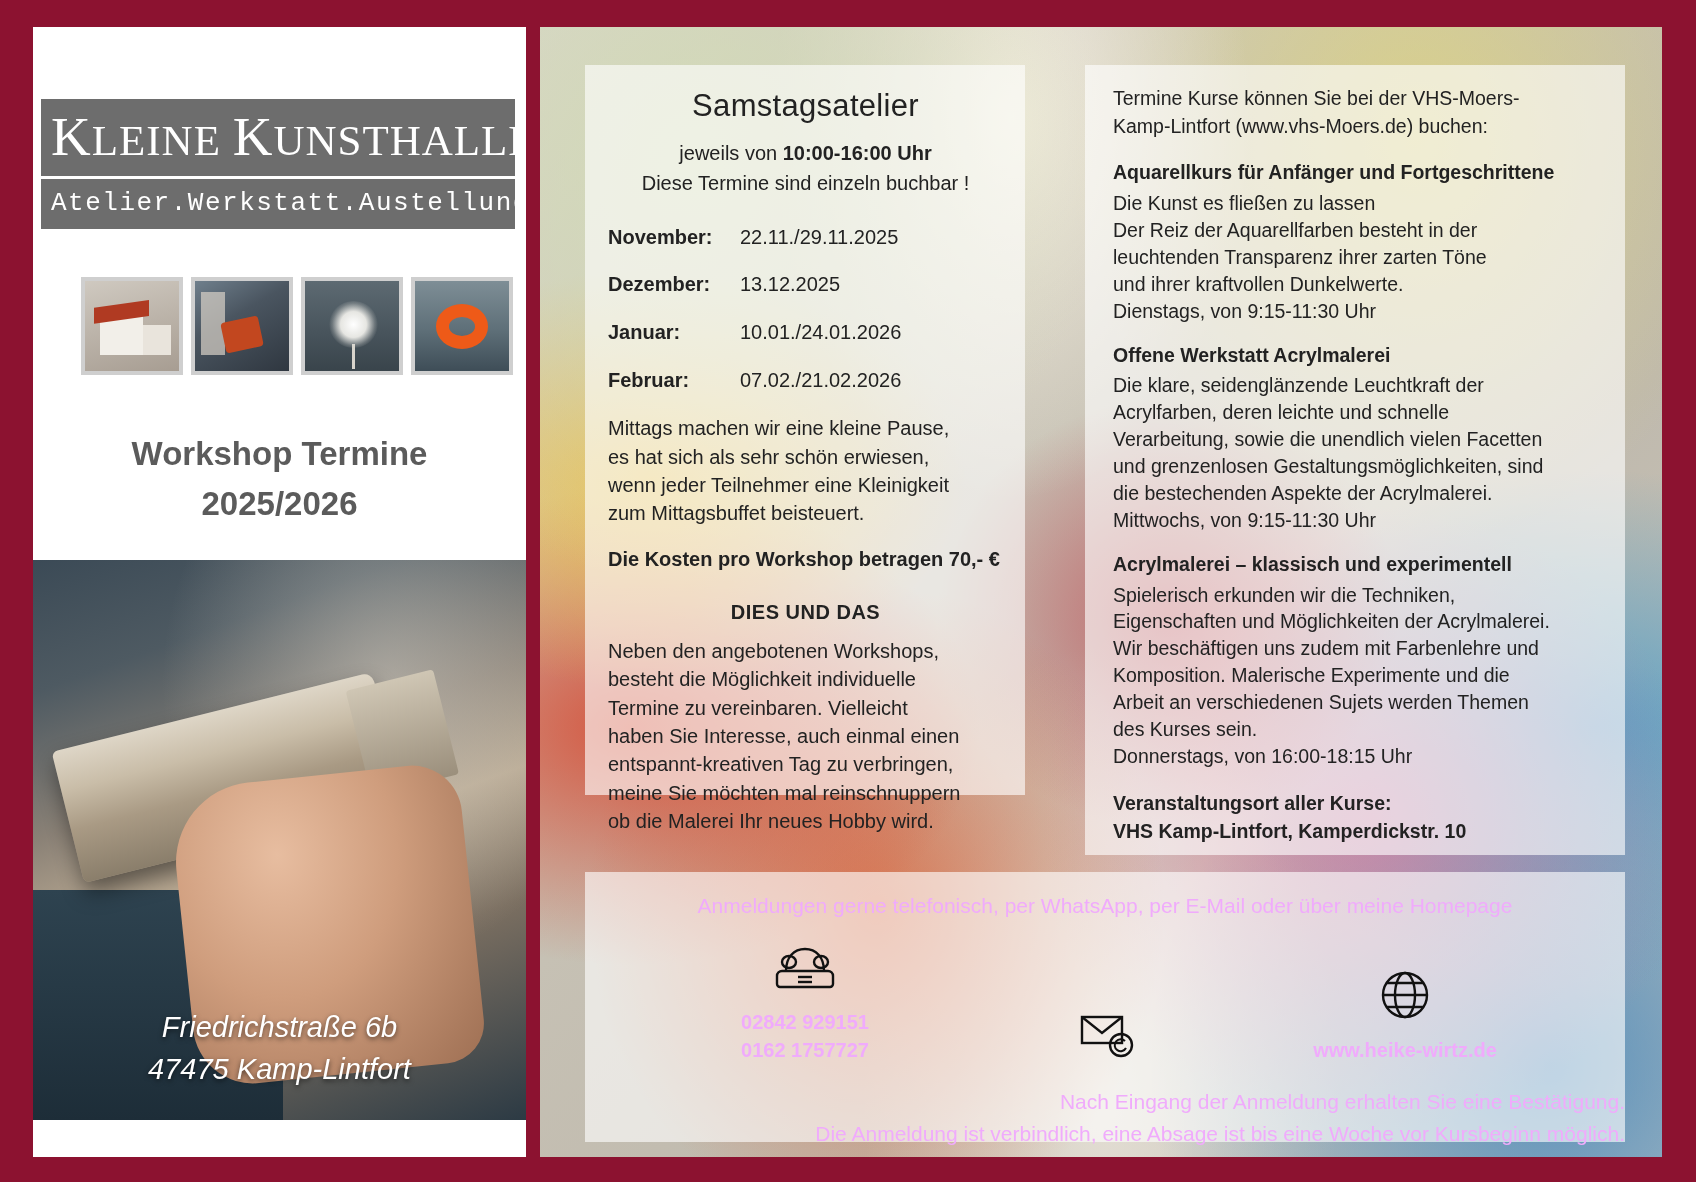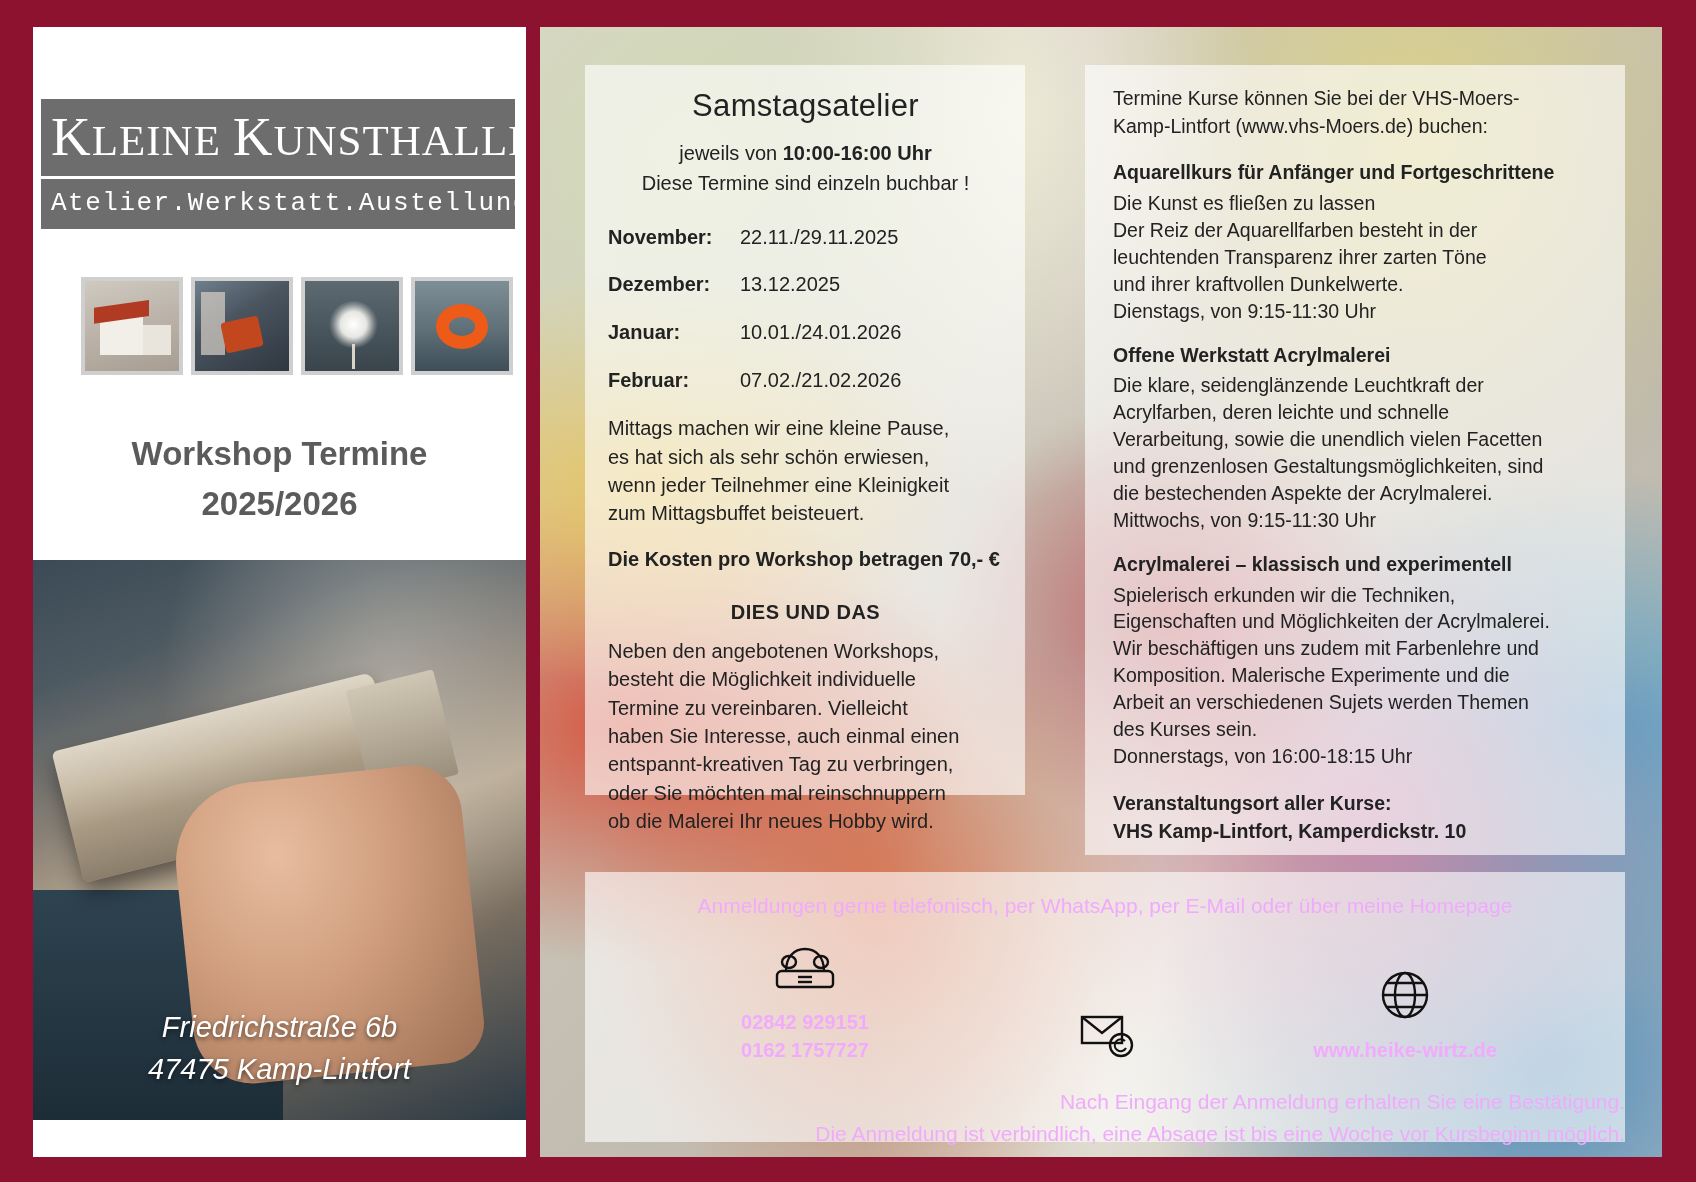--- a/index.html
+++ b/index.html
@@ -366,21 +366,21 @@
 
     <div class="kosten">Die Kosten pro Workshop betragen 70,- €</div>
 
     <div class="dunddas">DIES UND DAS</div>
     <div class="para">
       <div class="para-line">Neben den angebotenen Workshops,</div>
       <div class="para-line">besteht  die Möglichkeit individuelle</div>
       <div class="para-line">Termine zu vereinbaren. Vielleicht</div>
       <div class="para-line">haben Sie Interesse, auch einmal einen</div>
       <div class="para-line">entspannt-kreativen Tag zu verbringen,</div>
-      <div class="para-line">oder Sie möchten mal reinschnuppern</div>
+      <div class="para-line">meine Sie möchten mal reinschnuppern</div>
       <div class="para-line">ob die Malerei Ihr neues Hobby wird.</div>
     </div>
   </div>
 
   <div class="col" id="col-right" style="left:1113px; top:85px; width:510px;">
     <div class="r-intro">
       <div>Termine Kurse können Sie bei der VHS-Moers-</div>
       <div>Kamp-Lintfort (www.vhs-Moers.de) buchen:</div>
     </div>
 

